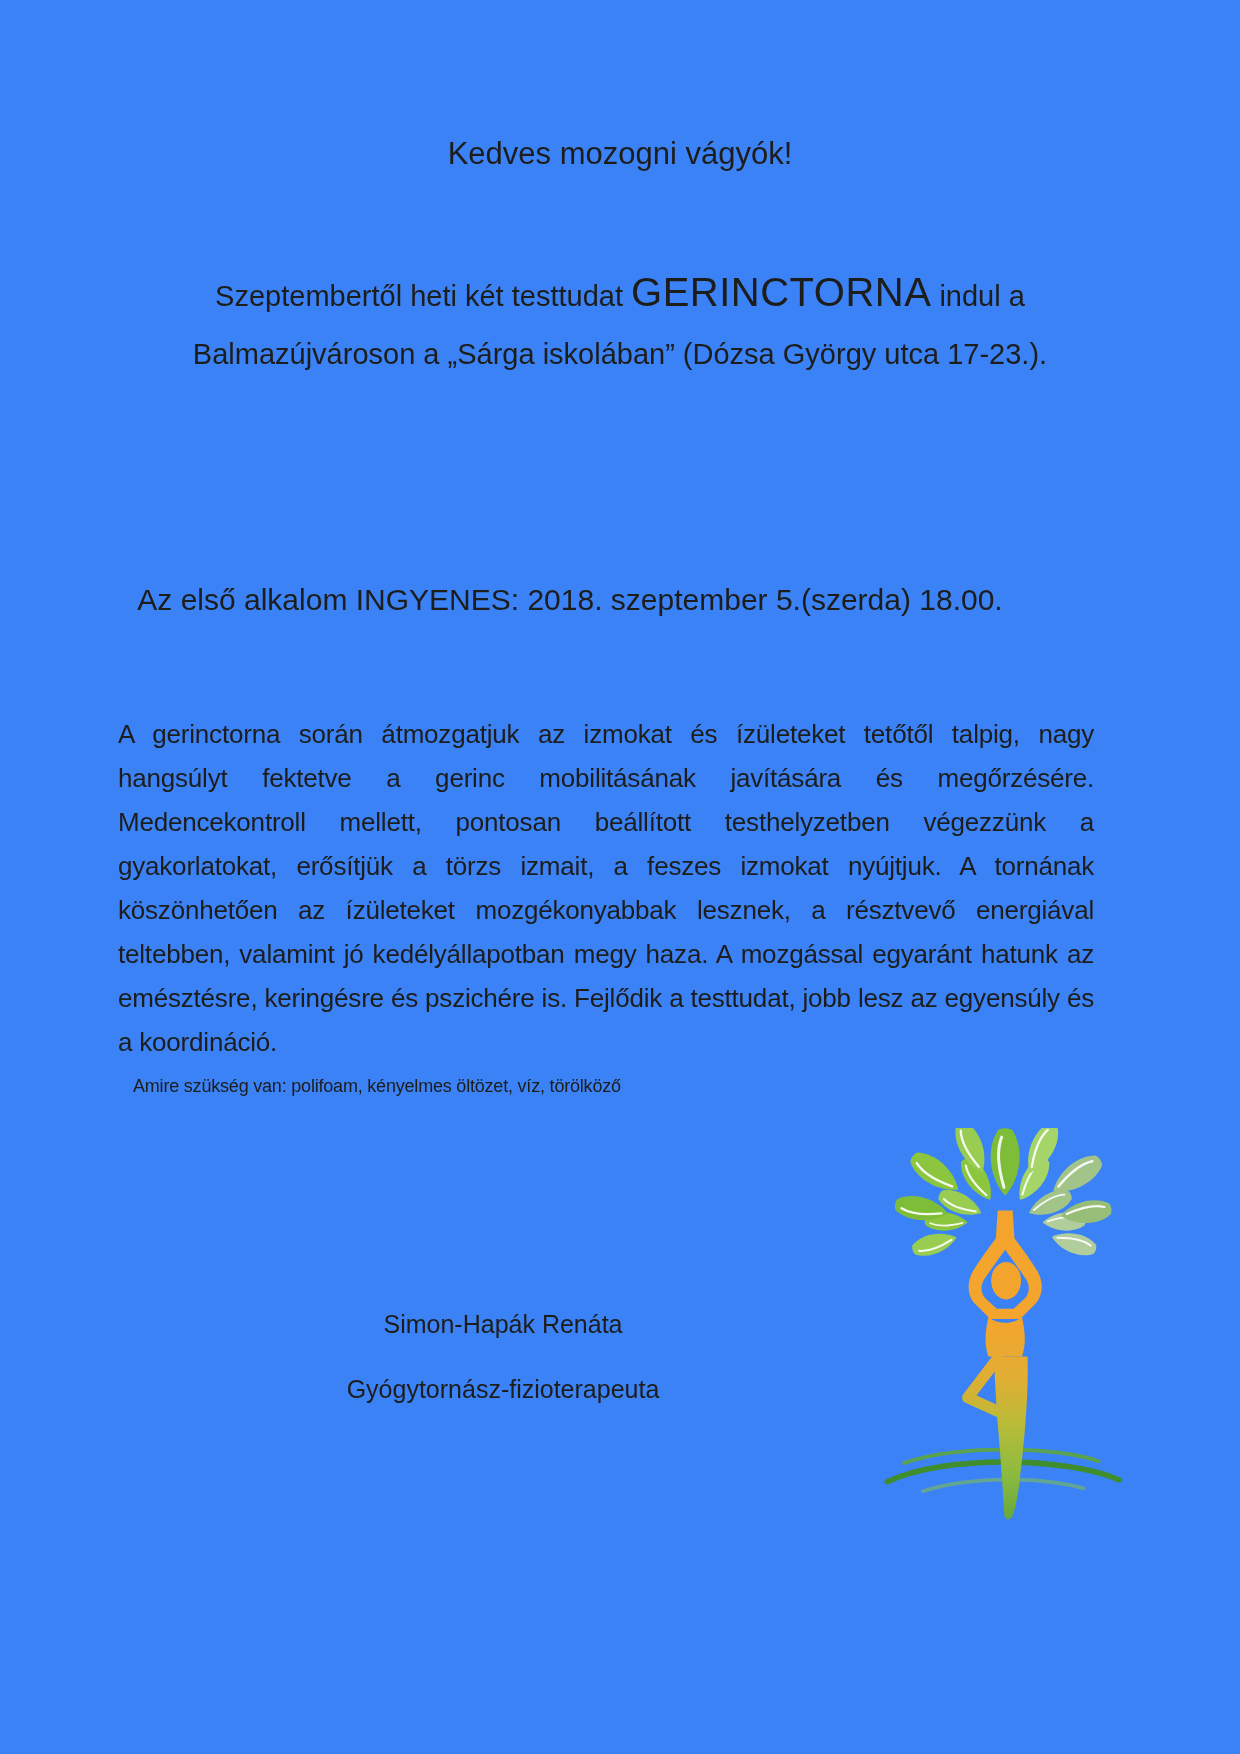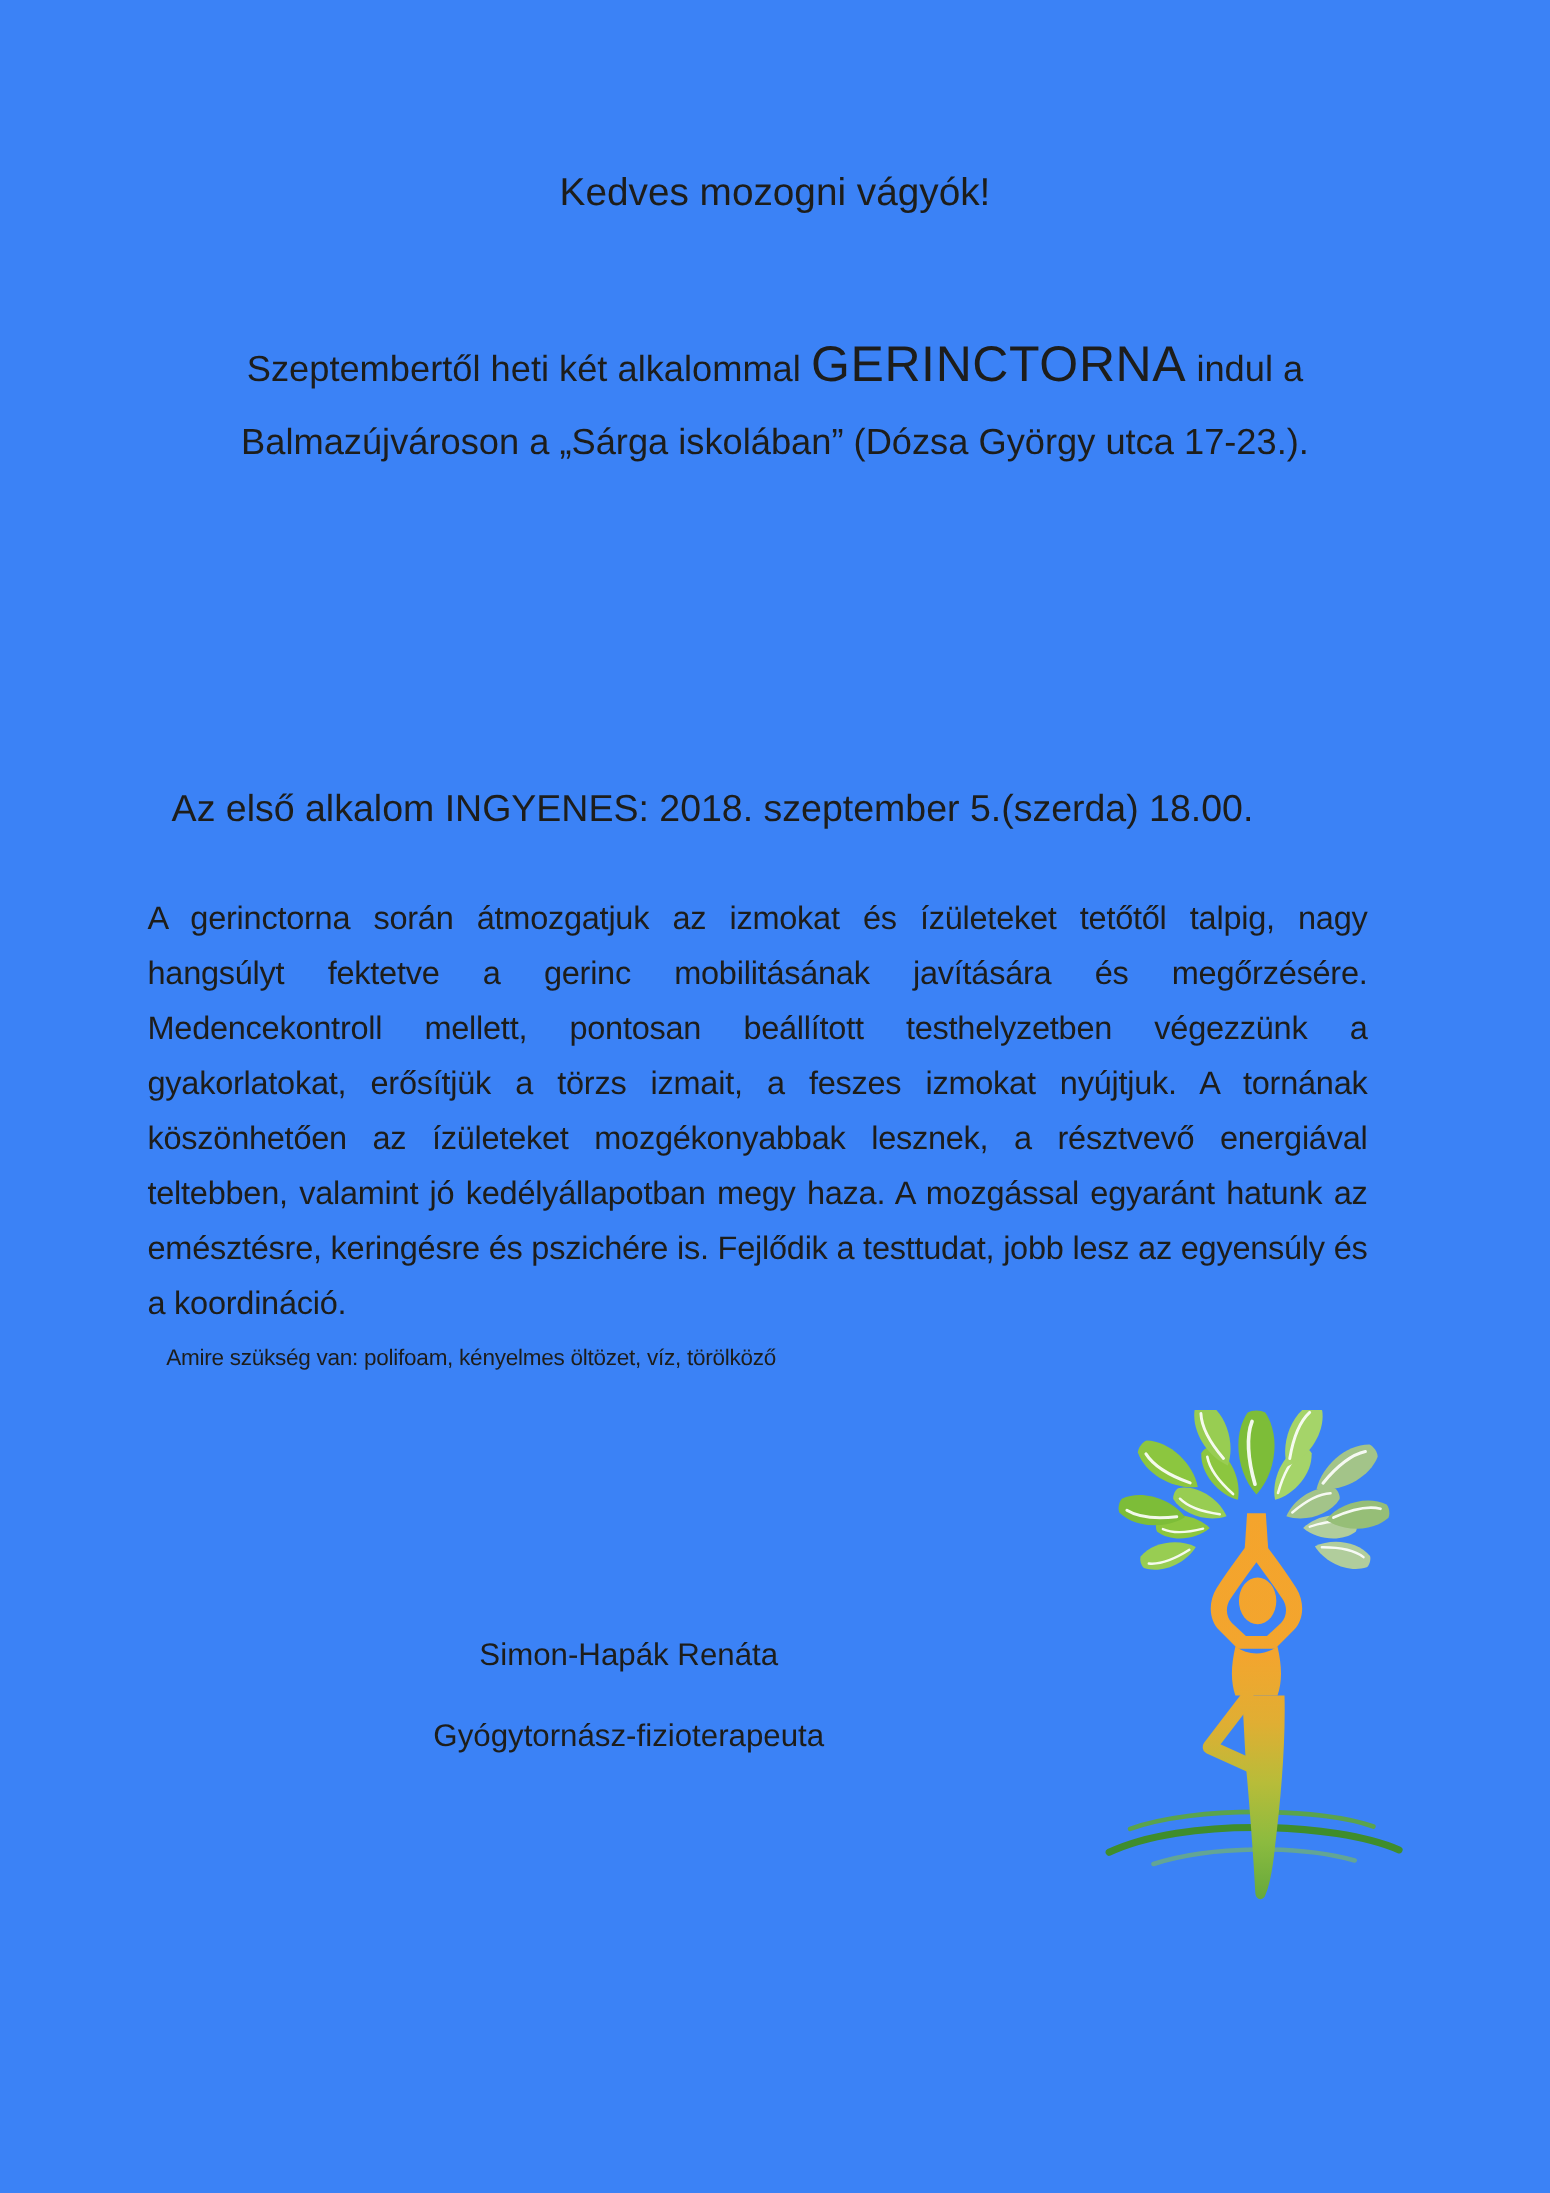--- a/index.html
+++ b/index.html
@@ -19,21 +19,21 @@
   .announcement {
     position: absolute; top: 256px; left: 120px; width: 1000px;
     text-align: center; font-size: 29px; line-height: 1.8;
   }
   .announcement .hl { font-size: 40px; letter-spacing: 0.5px; }
   .pitch {
     position: absolute; top: 403px; left: 120px; width: 1000px;
     text-align: center; font-size: 29px; line-height: 1.8;
   }
   .free-session {
-    position: absolute; top: 626px; left: 0; width: 1140px;
+    position: absolute; top: 578px; left: 0; width: 1140px;
     text-align: center; font-size: 30px; line-height: 44px;
   }
   .description {
     position: absolute; top: 712px; left: 118px; width: 976px;
     font-size: 26px; line-height: 44px;
     text-align: justify; text-justify: inter-word; letter-spacing: -0.2px;
   }
   .equipment {
     position: absolute; top: 1066px; left: 133px; width: 976px;
     font-size: 18px; line-height: 40px; letter-spacing: -0.2px;
@@ -56,21 +56,21 @@
 
   p { margin: 0; }
 </style>
 </head>
 <body>
 
 <div class="page">
 
   <p class="greeting">Kedves mozogni vágyók!</p>
 
-  <p class="announcement"><span>Szeptembertől heti két alkalommal </span><span class="hl">GERINCTORNA</span><span> indul a Balmazújvároson a „Sárga iskolában” (Dózsa György utca 17-23.).</span></p>
+  <p class="announcement"><span>Szeptembertől heti két testtudat </span><span class="hl">GERINCTORNA</span><span> indul a Balmazújvároson a „Sárga iskolában” (Dózsa György utca 17-23.).</span></p>
 
 
   <p class="free-session">Az első alkalom INGYENES: 2018. szeptember 5.(szerda) 18.00.</p>
 
   <p class="description">A gerinctorna során átmozgatjuk az izmokat és ízületeket tetőtől talpig, nagy hangsúlyt fektetve a gerinc mobilitásának javítására és megőrzésére. Medencekontroll mellett, pontosan beállított testhelyzetben végezzünk a gyakorlatokat, erősítjük a törzs izmait, a feszes izmokat nyújtjuk. A tornának köszönhetően az ízületeket mozgékonyabbak lesznek, a résztvevő energiával teltebben, valamint jó kedélyállapotban megy haza. A mozgással egyaránt hatunk az emésztésre, keringésre és pszichére is. Fejlődik a testtudat, jobb lesz az egyensúly és a koordináció.</p>
 
   <p class="equipment">Amire szükség van: polifoam, kényelmes öltözet, víz, törölköző</p>
 
 
   <div class="signature">

